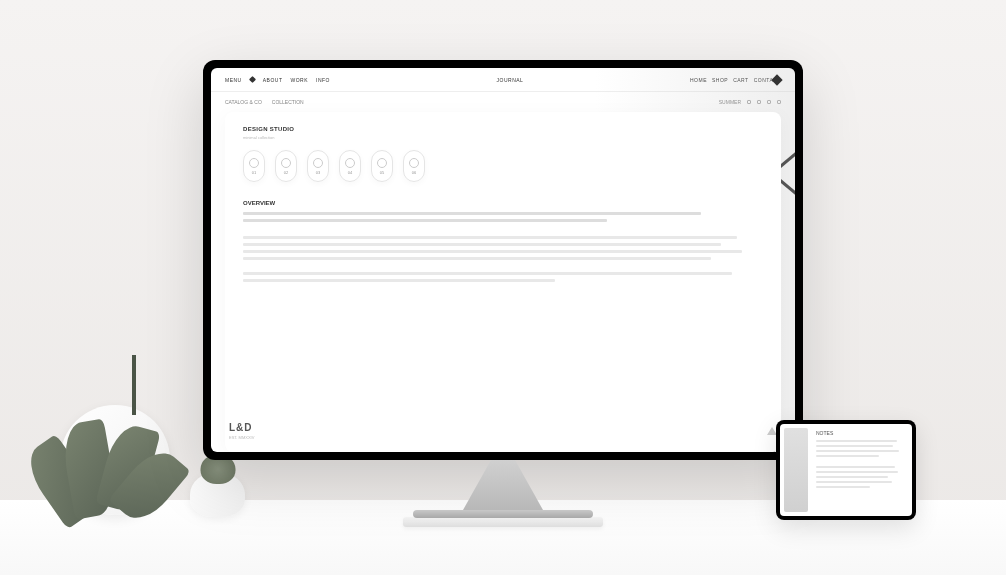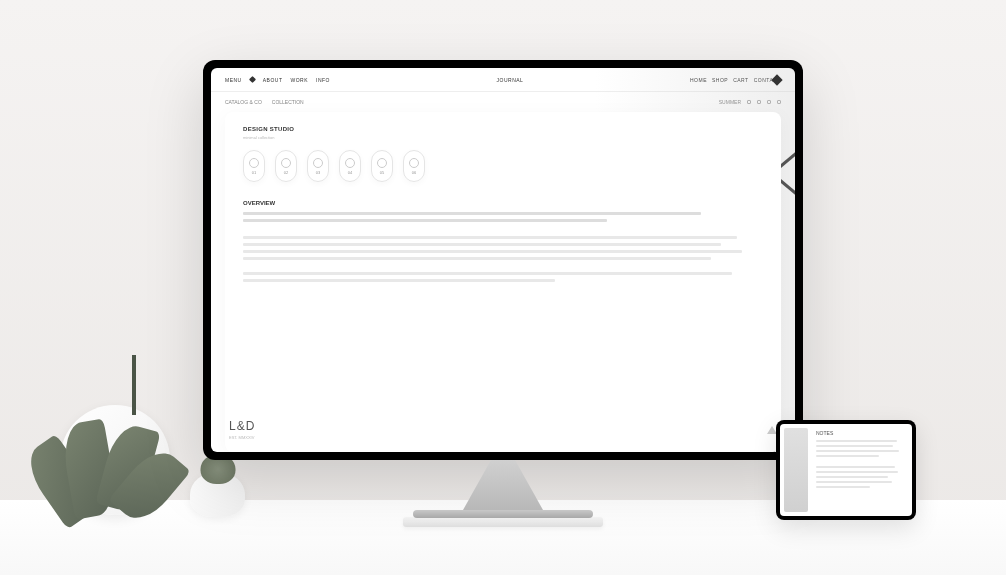--- a/index.html
+++ b/index.html
@@ -41,21 +41,21 @@
 .card{background:#fff;border-radius:8px;padding:14px 18px;box-shadow:0 4px 20px rgba(0,0,0,0.04);height:100%;overflow:hidden}
 .card-header{font-size:6px;font-weight:600;color:#333;letter-spacing:0.3px}
 .card-sub{font-size:4px;color:#bbb;margin-top:3px;margin-bottom:10px}
 .icon-row{display:flex;gap:10px;margin-bottom:18px;align-items:center}
 .pill{width:22px;height:32px;border-radius:11px;border:1px solid #e5e5e5;display:flex;flex-direction:column;align-items:center;justify-content:center;font-size:4px;color:#999;box-shadow:0 2px 6px rgba(0,0,0,0.03)}
 .pill-icon{width:10px;height:10px;border-radius:50%;border:1px solid #ccc;margin-bottom:2px}
 .section-title{font-size:6px;font-weight:600;color:#333;margin-bottom:6px}
 .text-line{height:3px;background:#e8e8e8;border-radius:1px;margin-bottom:4px}
 .hl{background:#ddd}
 .footer-row{position:absolute;bottom:12px;left:18px;right:18px;display:flex;justify-content:space-between;align-items:center}
-.logo-text{font-size:12px;font-weight:400;letter-spacing:1px;color:#555}
+.logo-text{font-size:10px;font-weight:700;letter-spacing:1px;color:#555}
 .footer-sub{font-size:4px;color:#bbb;margin-top:2px}
 .tri{width:0;height:0;border-left:5px solid transparent;border-right:5px solid transparent;border-bottom:8px solid #ccc}
 .tablet{position:absolute;right:90px;bottom:55px;width:140px;height:100px;background:#000;border-radius:8px;padding:4px;z-index:4;box-shadow:0 8px 24px rgba(0,0,0,0.12)}
 .tablet-screen{width:100%;height:100%;background:#fff;border-radius:4px;padding:6px;position:relative;overflow:hidden}
 .tablet-palm{position:absolute;left:4px;top:4px;bottom:4px;width:24px;background:linear-gradient(180deg,#e0e0e0,#d0d0d0);border-radius:2px}
 .tablet-content{margin-left:30px}
 .tablet-line{height:2px;background:#e5e5e5;margin-bottom:3px;border-radius:1px}
 .keyboard{position:absolute;left:50%;bottom:48px;transform:translateX(-50%);width:200px;height:10px;background:linear-gradient(180deg,#f5f5f5,#e0e0e0);border-radius:3px;z-index:2;box-shadow:0 2px 4px rgba(0,0,0,0.05)}
 </style>
 </head>

